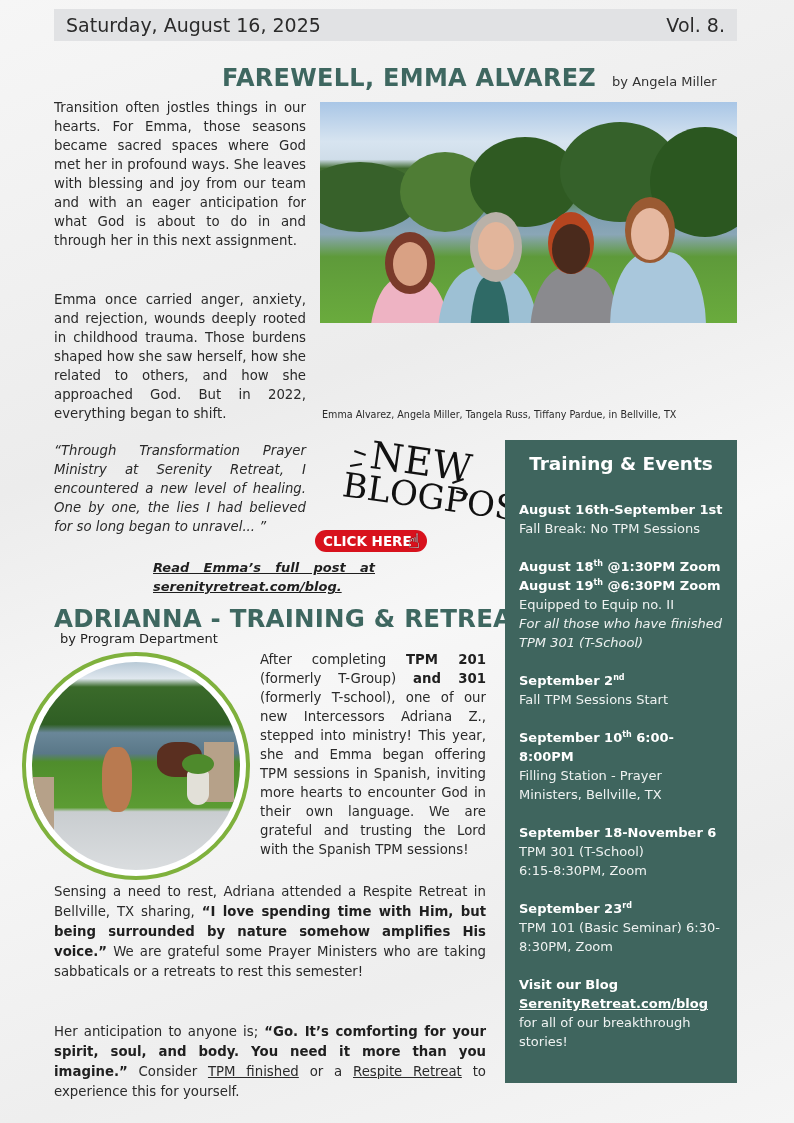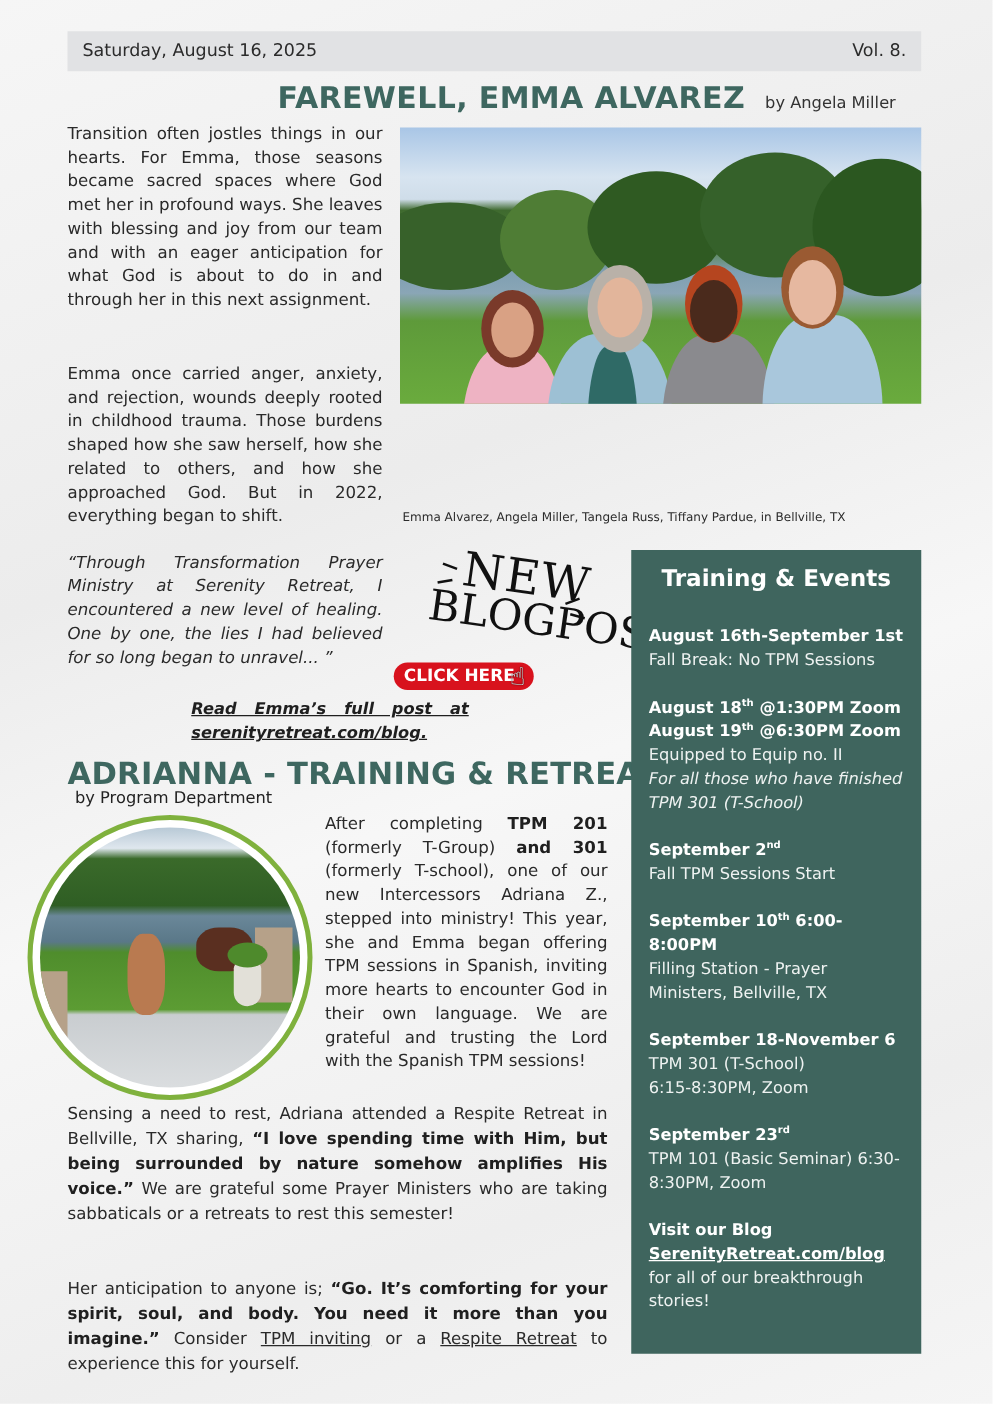--- a/index.html
+++ b/index.html
@@ -7,25 +7,25 @@
   body {
     font-family: "DejaVu Sans", sans-serif;
     color: #2a2a2a;
     background: linear-gradient(160deg, #f6f6f6 0%, #ececec 35%, #f7f7f7 55%, #eeeeee 80%, #f5f5f5 100%);
     position: relative;
   }
   .page { position: absolute; left: 0; top: 0; width: 794px; height: 1123px; }
 
   
   .topbar {
-    position: absolute; left: 54px; top: 25px; width: 683px; height: 32px;
+    position: absolute; left: 54px; top: 9px; width: 683px; height: 32px;
     background: #e1e2e4;
     display: flex; align-items: center; justify-content: space-between;
     padding: 0 12px;
-    font-size: 14px; color: #2b2b2b;
+    font-size: 19px; color: #2b2b2b;
   }
 
   .title1 {
     position: absolute; left: 222px; top: 64px;
     display: flex; align-items: baseline; gap: 16px;
   }
   .title1 .t { font-family: "DejaVu Sans", sans-serif; font-weight: bold; font-size: 24px; color: #3e6760; letter-spacing: 0.3px; }
   .title1 .by { font-size: 13px; color: #333; }
 
   .col-text {
@@ -189,21 +189,21 @@
       <div class="pony" style="left:125px;top:80px;width:45px;height:35px;background:#5a2f20"></div>
       <div class="pot" style="left:155px;top:108px;width:22px;height:35px;"></div>
       <div style="position:absolute;left:150px;top:92px;width:32px;height:20px;background:#4e8a2c;border-radius:50%"></div>
     </div>
   </div>
 
   <p class="right-text"><span>After completing </span><b>TPM 201</b><span> (formerly T-Group) </span><b>and 301</b><span> (formerly T-school), one of our new Intercessors Adriana Z., stepped into ministry!  This year, she and Emma began offering TPM sessions in Spanish, inviting more hearts to encounter God in their own language. We are grateful and trusting the Lord with the Spanish TPM sessions!</span></p>
 
   <p class="full-text ft1"><span>Sensing a need to rest, Adriana attended a Respite Retreat in Bellville, TX sharing, </span><b>“I love spending time with Him, but being surrounded by nature somehow amplifies His voice.”</b><span> We are grateful some Prayer Ministers who are taking sabbaticals or a retreats to rest this semester!</span></p>
 
-  <p class="full-text ft2"><span>Her anticipation to anyone is; </span><b>“Go. It’s comforting for your spirit, soul, and body. You need it more than you imagine.”</b><span> Consider </span><a class="u">TPM inviting</a><span> or a </span><a class="u">Respite Retreat</a><span> to experience this for yourself.</span></p>
+  <p class="full-text ft2"><span>Her anticipation to anyone is; </span><b>“Go. It’s comforting for your spirit, soul, and body. You need it more than you imagine.”</b><span> Consider </span><a class="u">TPM finished</a><span> or a </span><a class="u">Respite Retreat</a><span> to experience this for yourself.</span></p>
 
   <aside class="sidebar">
     <div class="sb-title">
       <div>Training &amp; Events</div>
     </div>
     <div class="sb-events">
       <div class="ev">
         <div class="d">August 16th-September 1st</div>
         <div class="s">Fall Break: No TPM Sessions</div>
       </div>

